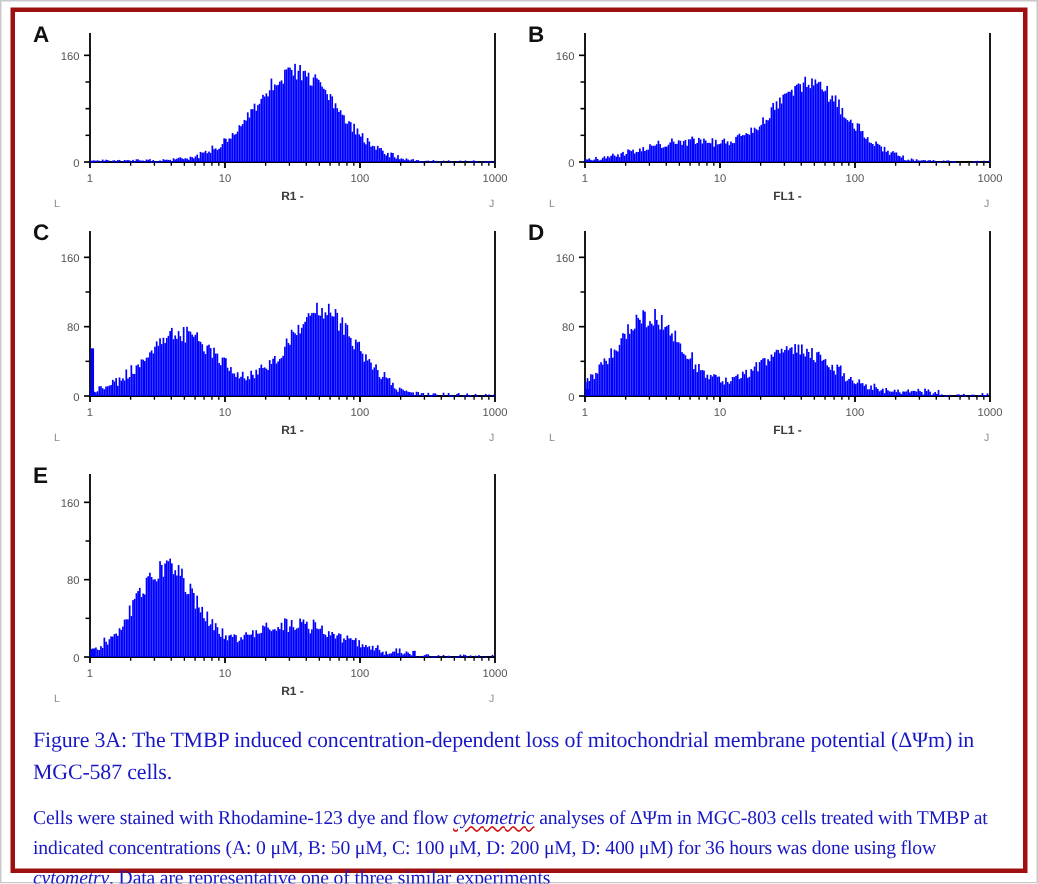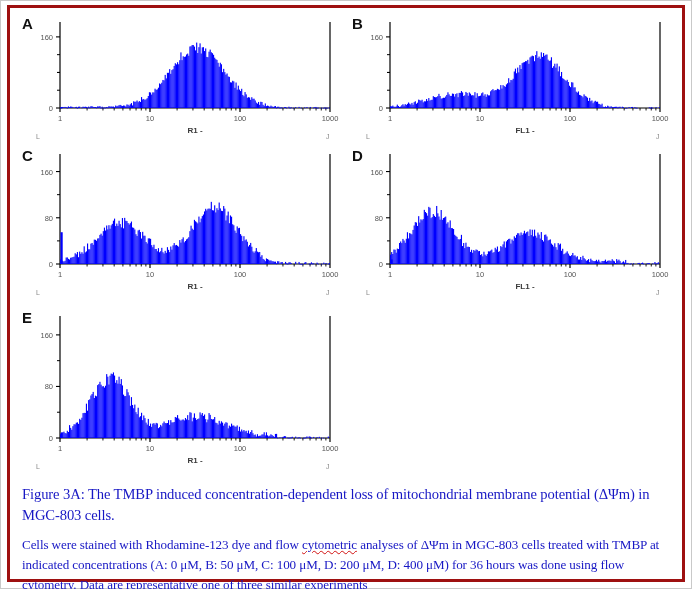--- a/index.html
+++ b/index.html
@@ -91,20 +91,21 @@
     margin: 0;
     letter-spacing: -0.1px;
   }
   .misspell {
     
     text-decoration: underline;
     text-decoration-color: #d21212;
     text-decoration-style: wavy;
     text-decoration-thickness: 1px;
     text-underline-offset: 1px;
+    font-style: italic;
   }
 </style>
 </head>
 <body>
 
 <div id="page">
 
   <div id="outer-edge"></div>
 
   <div id="figure-box">
@@ -1486,20 +1487,20 @@
               <rect x="309.75" y="128.58" width="1.13" height="1.42"></rect>
               <rect x="42.50" y="124.84" width="2.2" height="5.16"></rect>
             </g>
           </svg>
           <div class="corner-tick" style="left: 18px; top: 155px;">L</div>
           <div class="corner-tick" style="left: 308px; top: 155px;">J</div>
         </div>
       </div>
 
     <div id="caption">
-      <p id="caption-title">Figure 3A: The TMBP induced concentration-dependent loss of mitochondrial membrane potential (ΔΨm) in MGC-803 cells.</p>
+      <p id="caption-title">Figure 3A: The TMBP induced concentration-dependent loss of mitochondrial membrane potential (ΔΨm) in MGC-587 cells.</p>
       <p id="caption-body">
         <span>Cells were stained with Rhodamine-123 dye and flow </span><span class="misspell">cytometric</span><span> analyses of ΔΨm in MGC-803 cells treated with TMBP at indicated concentrations (A: 0 μM, B: 50 μM, C: 100 μM, D: 200 μM, D: 400 μM) for 36 hours was done using flow </span><span class="misspell">cytometry</span><span>. Data are representative one of three similar experiments</span>
       </p>
     </div>
 
   </div>
 </div>
 
 </body></html>

